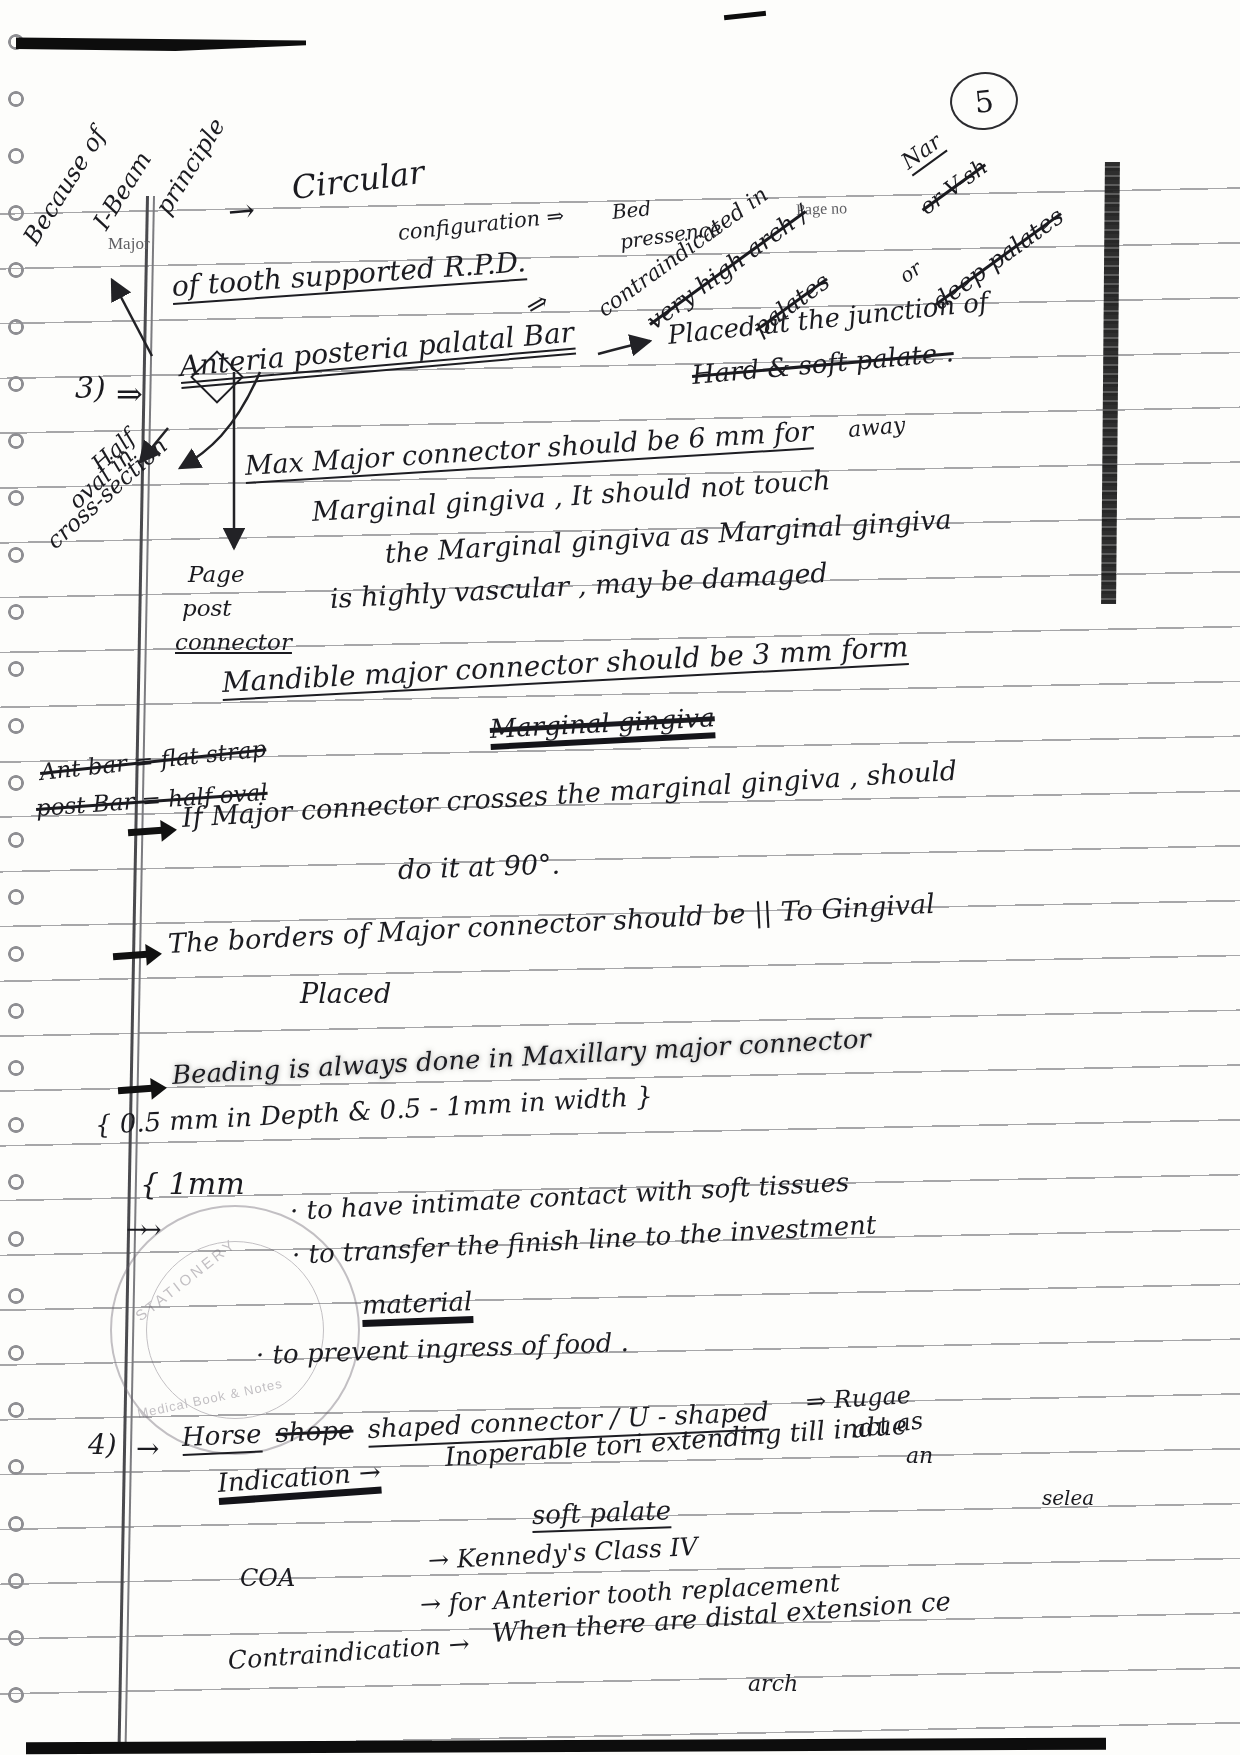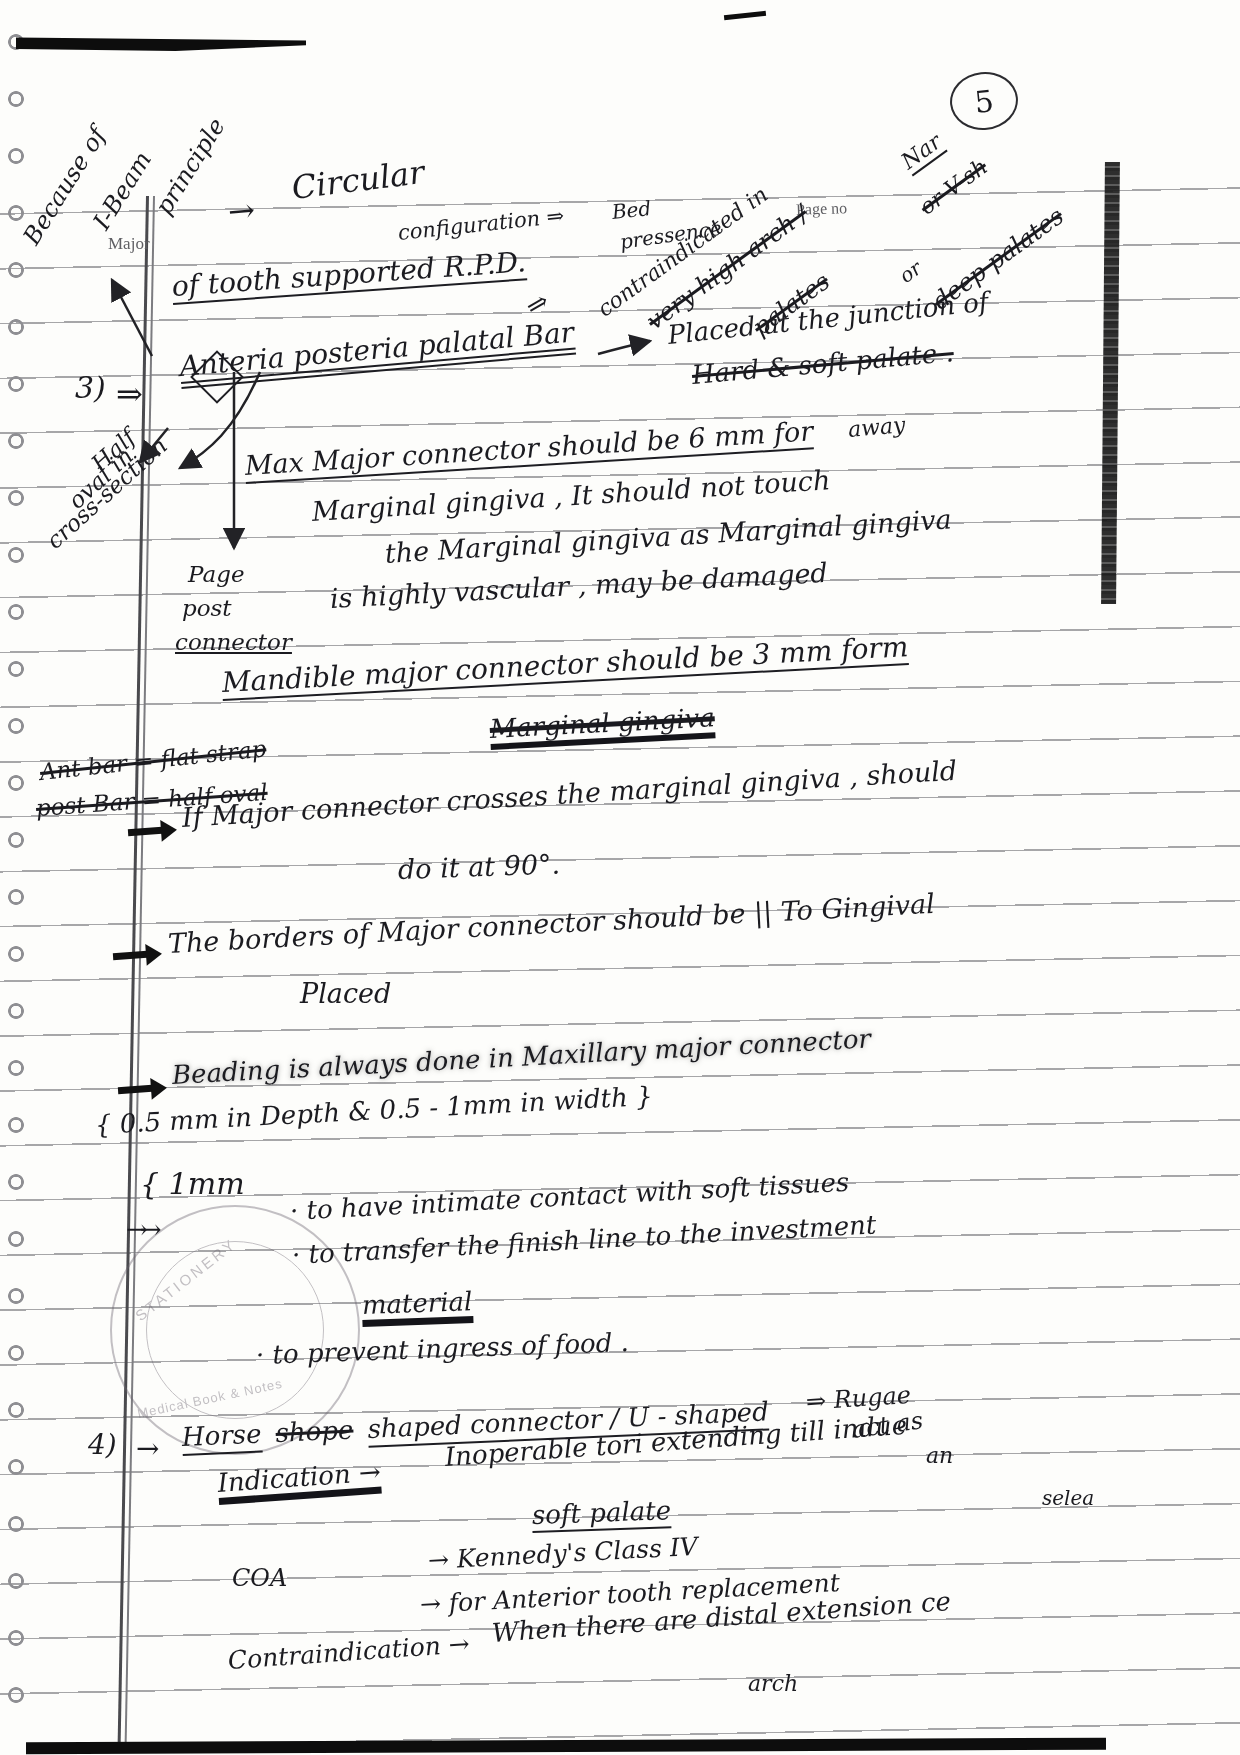--- a/index.html
+++ b/index.html
@@ -143,28 +143,28 @@
 
   <div class="hw" style="left:88px;top:1430px;font-size:28px;">4)</div>
   <div class="hw" style="left:136px;top:1434px;font-size:28px;">→</div>
   <div class="hw" style="left:182px;top:1424px;font-size:26px;transform:rotate(-2.5deg);">
     <span class="u">Horse</span>
     <span class="strike" style="margin-left:6px;">shope</span>
     <span class="u" style="margin-left:6px;">shaped connector / U - shaped</span>
   </div>
   <div class="hw" style="left:806px;top:1390px;font-size:24px;transform:rotate(-4deg);">⇒ Rugae</div>
   <div class="hw" style="left:852px;top:1418px;font-size:24px;transform:rotate(-8deg);">act as</div>
-  <div class="hw" style="left:906px;top:1444px;font-size:22px;margin-left:20px;">an</div>
+  <div class="hw" style="left:906px;top:1444px;font-size:22px;">an</div>
 
   <div class="hw heavyu" style="left:218px;top:1470px;font-size:26px;transform:rotate(-4deg);">Indication →</div>
   <div class="hw" style="left:445px;top:1444px;font-size:26px;transform:rotate(-4deg);">Inoperable tori extending till indue</div>
   <div class="hw" style="left:1042px;top:1488px;font-size:20px;">selea</div>
   <div class="hw u" style="left:532px;top:1502px;font-size:26px;transform:rotate(-2deg);">soft palate</div>
 
-  <div class="hw" style="left:232px;top:1566px;font-size:24px;">COA</div>
+  <div class="hw" style="left:240px;top:1566px;font-size:24px;">COA</div>
   <div class="hw" style="left:428px;top:1548px;font-size:25px;transform:rotate(-3deg);">→ Kennedy's Class IV</div>
   <div class="hw" style="left:420px;top:1592px;font-size:25px;transform:rotate(-3deg);">→ for Anterior tooth replacement</div>
 
   <div class="hw" style="left:228px;top:1648px;font-size:25px;transform:rotate(-4deg);">Contraindication →</div>
   <div class="hw" style="left:492px;top:1620px;font-size:26px;transform:rotate(-4deg);">When there are distal extension ce</div>
   <div class="hw" style="left:748px;top:1672px;font-size:22px;">arch</div>
 
   <svg class="overlay" width="1240" height="1755" viewBox="0 0 1240 1755">
     <defs>
       <marker id="ah" markerWidth="9" markerHeight="9" refX="8" refY="4.5" orient="auto">

